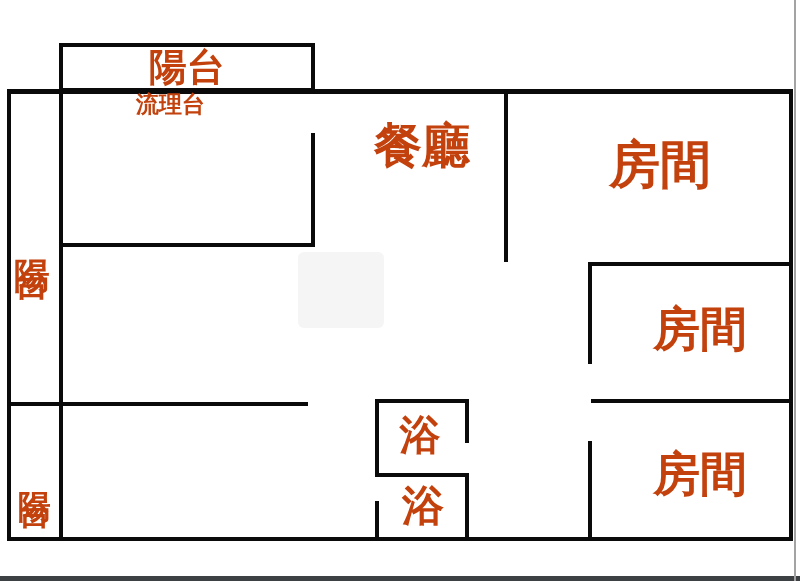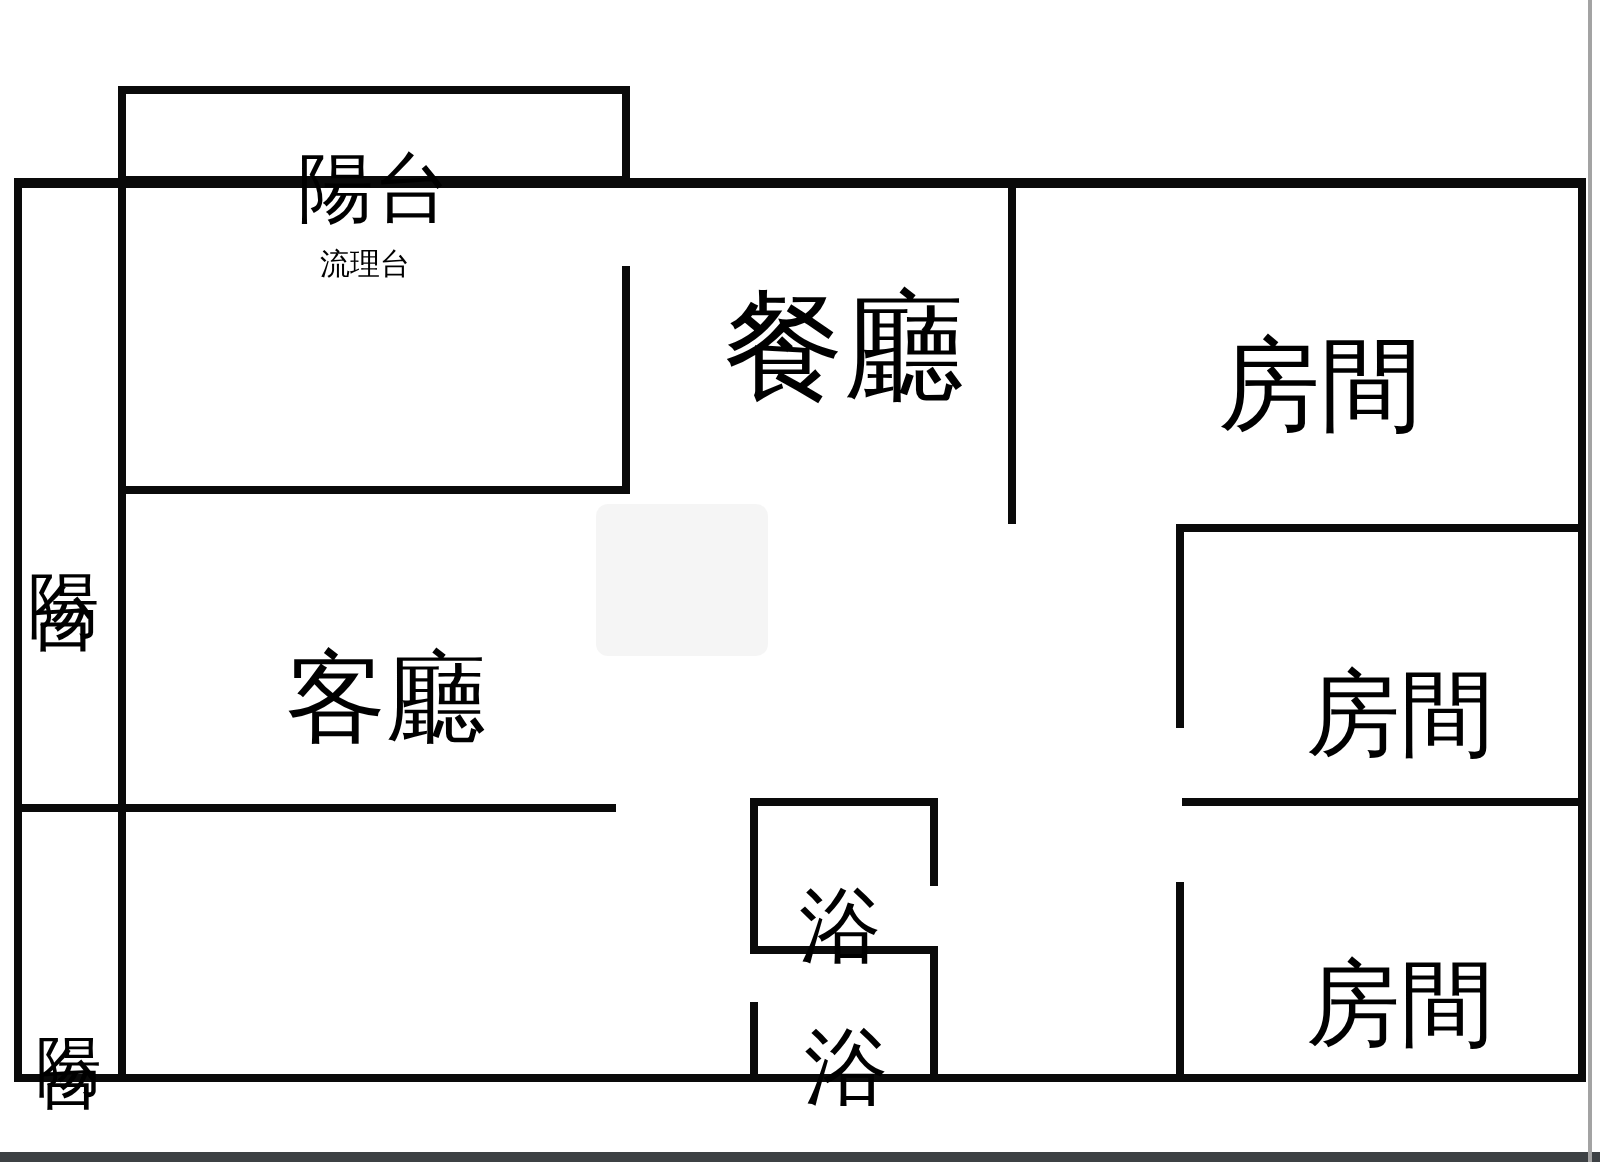--- a/index.html
+++ b/index.html
@@ -8,28 +8,27 @@
     width: 800px;
     height: 581px;
     background: #ffffff;
     overflow: hidden;
     font-family: "Liberation Sans", sans-serif;
   }
   .wall { position: absolute; background: #0a0a0a; }
   .box-outline { position: absolute; border: 4px solid #0a0a0a; background: transparent; box-sizing: border-box; }
   .lbl {
     position: absolute;
-    color: #000000;
-    font-weight: 400;
+    color: #c2410c;
+    font-weight: 700;
     display: flex;
     align-items: center;
     justify-content: center;
     white-space: nowrap;
     line-height: 1;
-    margin-top: 28px;
   }
   .lbl.vert {
     writing-mode: vertical-rl;
     text-orientation: upright;
     letter-spacing: 3px;
   }
   #watermark {
     position: absolute;
     left: 298px; top: 252px; width: 86px; height: 76px;
     background: #f4f4f4;
@@ -70,31 +69,30 @@
   <div class="wall" style="left: 375px; top: 399px; width: 94px; height: 4px; background: rgb(10, 10, 10);"></div>
   <div class="wall" style="left: 375px; top: 399px; width: 4px; height: 78px; background: rgb(10, 10, 10);"></div>
   <div class="wall" style="left: 465px; top: 399px; width: 4px; height: 44px; background: rgb(10, 10, 10);"></div>
   <div class="wall" style="left: 375px; top: 473px; width: 94px; height: 4px; background: rgb(10, 10, 10);"></div>
 
   <div class="wall" style="left: 465px; top: 477px; width: 4px; height: 64px; background: rgb(10, 10, 10);"></div>
   <div class="wall" style="left: 375px; top: 501px; width: 4px; height: 40px; background: rgb(10, 10, 10);"></div>
 
   <div class="lbl" style="left:117px; top:45px; width:140px; height:44px; font-size:38px;">陽台</div>
 
-  <div class="lbl" style="left:110px; top:91px; width:145px; height:26px; font-size:15px;">流理台</div>
+  <div class="lbl" style="left:98px; top:91px; width:145px; height:26px; font-size:23px;">流理台</div>
 
   <div class="lbl vert" style="left:10px; top:191px; width:44px; height:86px; font-size:36px;">陽台</div>
 
   <div class="lbl vert" style="left:13px; top:430px; width:44px; height:76px; font-size:33px;">陽台</div>
 
-  <div class="lbl" style="left:358px; top:118px; width:128px; height:56px; font-size:60px;">餐廳</div>
+  <div class="lbl" style="left:358px; top:118px; width:128px; height:56px; font-size:48px;">餐廳</div>
 
   <div class="lbl" style="left:596px; top:134px; width:128px; height:60px; font-size:51px;">房間</div>
 
-  <div class="lbl" style="left:128px; top:292px; width:130px; height:58px; font-size:50px;">客廳</div>
 
   <div class="lbl" style="left:637px; top:301px; width:126px; height:55px; font-size:47px;">房間</div>
 
 
   <div class="lbl" style="left:637px; top:446px; width:126px; height:55px; font-size:47px;">房間</div>
 
   <div class="lbl" style="left:391px; top:411px; width:58px; height:48px; font-size:41px;">浴</div>
 
   <div class="lbl" style="left:394px; top:480px; width:58px; height:52px; font-size:42px;">浴</div>
 

